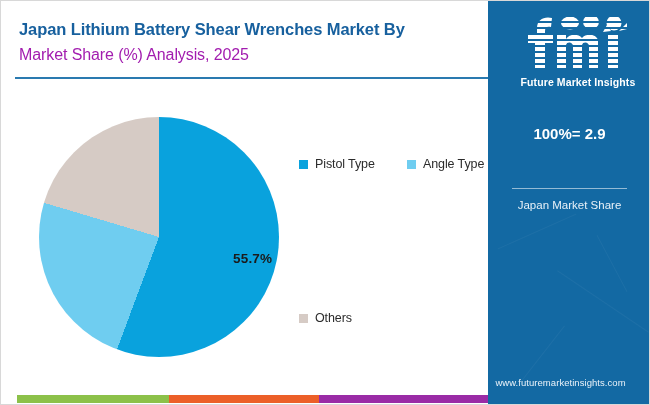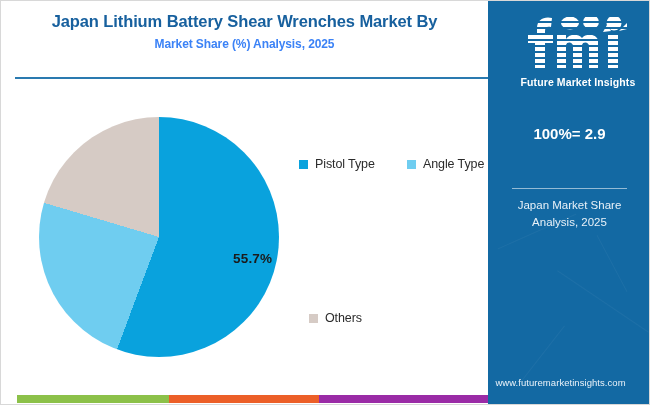--- a/index.html
+++ b/index.html
@@ -21,35 +21,34 @@
   }
 
   
   .title-wrap {
     position: absolute;
     left: 0;
     top: 0;
     width: 487px;
     height: 77px;
     box-sizing: border-box;
-    padding: 8px 18px 0 18px;
-    text-align: center;
+    padding: 16px 18px 0 18px;
   }
   .title-line1 {
     font-size: 16.5px;
     font-weight: bold;
     color: #17609e;
     line-height: 1.55;
     letter-spacing: -0.1px;
     white-space: nowrap;
   }
   .title-line2 {
-    font-size: 12px;
-    font-weight: bold;
-    color: #3b82f6;
+    font-size: 16px;
+    font-weight: normal;
+    color: #a21caf;
     line-height: 1.5;
     letter-spacing: -0.1px;
     white-space: nowrap;
   }
   .title-rule {
     position: absolute;
     left: 14px;
     top: 76px;
     width: 473px;
     height: 2px;
@@ -94,21 +93,21 @@
     margin-right: 7px;
     flex: 0 0 auto;
   }
   .legend-text {
     font-size: 12.5px;
     color: #2b2b2b;
     letter-spacing: -0.1px;
   }
   .lg0 { left: 298px; top: 78px; }
   .lg1 { left: 406px; top: 78px; }
-  .lg2 { left: 308px; top: 232px; }
+  .lg2 { left: 298px; top: 232px; }
 
   
   .panel {
     position: absolute;
     left: 487px;
     top: 0;
     width: 163px;
     height: 405px;
     background: #1369a3;
     overflow: hidden;
@@ -258,19 +257,18 @@
       </svg>
       <span class="logo-sub">Future Market Insights</span>
     </div>
 
     <div class="panel-stat">
       <div>100%= 2.9</div>
     </div>
     <div class="panel-rule"></div>
     <div class="panel-caption">
       <div>Japan Market Share</div>
-      <div>Analysis, 2025</div>
     </div>
 
     <div class="panel-url">www.futuremarketinsights.com</div>
   </div>
 
 </div>
 
 </body></html>

